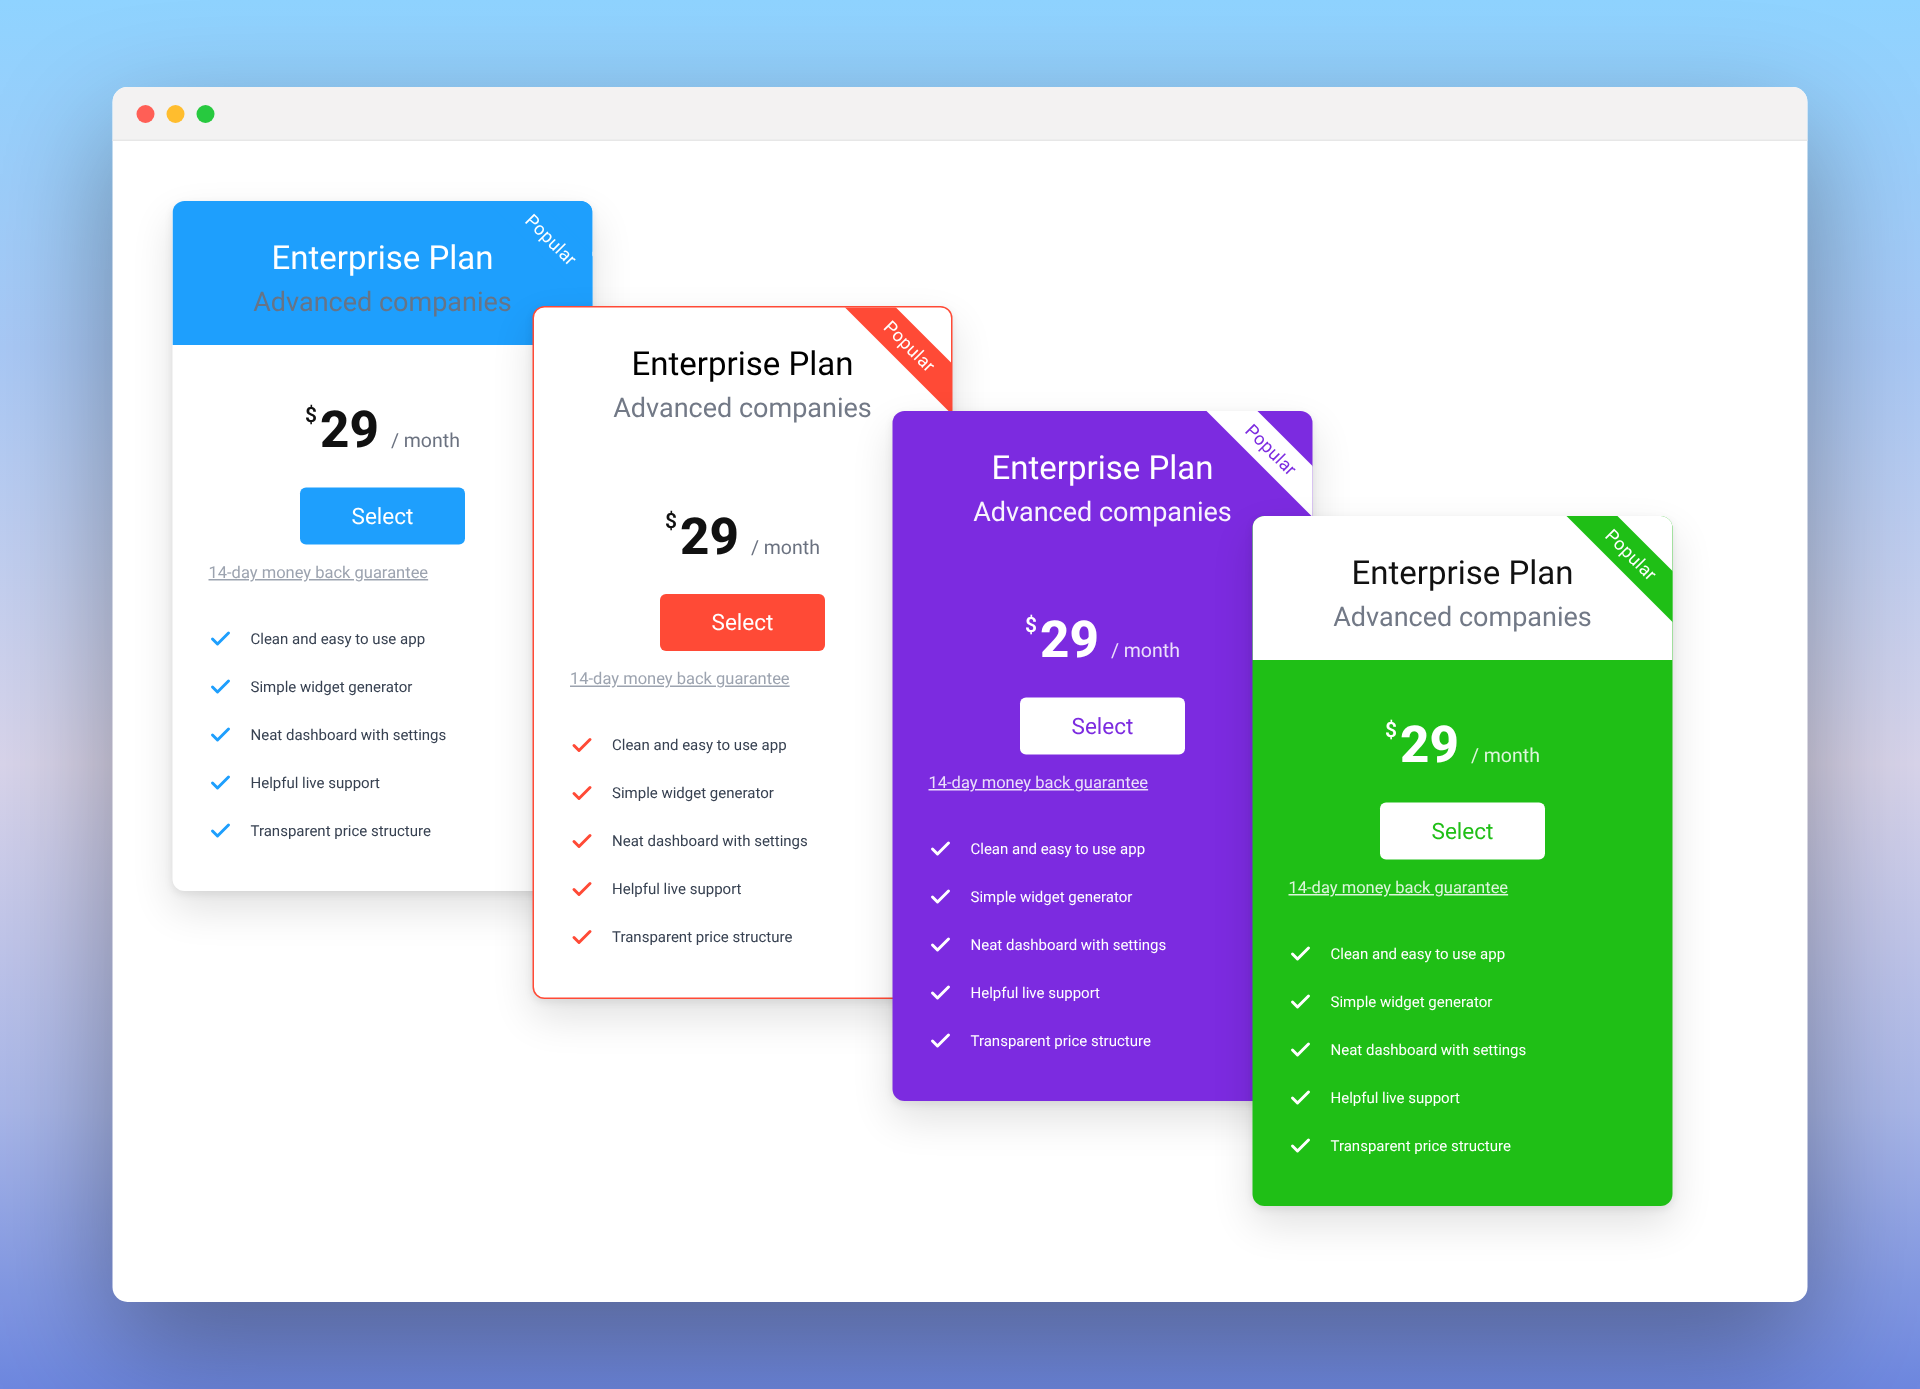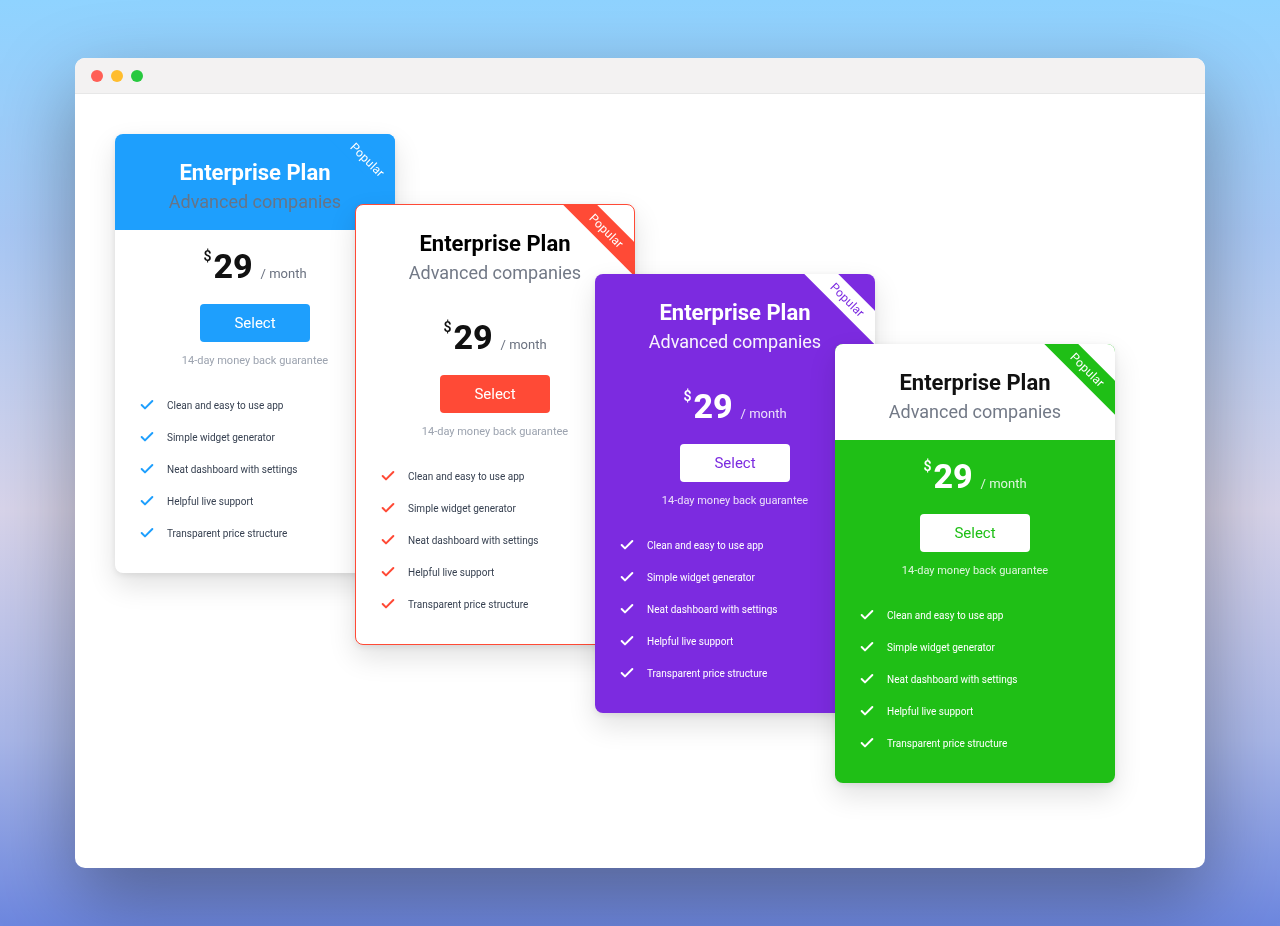--- a/index.html
+++ b/index.html
@@ -55,21 +55,21 @@
       overflow: hidden;
     }
     .card.outlined { border: 1px solid var(--accent); }
     .card.solid .body, .card.solid .header { color:#fff; }
     .card.solid { background: var(--accent); }
     .header {
       text-align: center;
       padding: 26px 16px 18px;
     }
     .header.solid-head { background: var(--accent); color:#fff; }
-    .title { font-size: 22px; font-weight: 700; }
+    .title { font-size: 22px; font-weight: 400; }
     .subtitle { font-size: 18px; margin-top: 6px; opacity: .95; }
     .card:not(.solid) .subtitle { color:#6b7280; }
 
     .ribbon {
       position: absolute;
       top: 14px; right: -34px;
       transform: rotate(45deg);
       background: var(--accent);
       color: #fff;
       font-size: 12px;
@@ -78,21 +78,21 @@
     }
     .corner-top {
       position:absolute;
       top:0; right:0;
       width:0; height:0;
       border-top: 34px solid var(--accent);
       border-left: 34px solid transparent;
     }
     .card.solid .ribbon { background:#fff; color:var(--accent); }
 
-    .body { padding: 8px 24px 24px; }
+    .body { padding: 8px 24px 24px; margin-top: 21px; }
     .price { text-align:center; margin-top: 8px; font-weight:400; color:#111; }
     .card.solid .price { color:#fff; }
     .price .cur { font-size:14px; font-weight:600; vertical-align: top; position:relative; top:2px; margin-right:2px;}
     .price .amt { font-size:34px; font-weight:800; }
     .price .per { font-size:13px; color:#6b7280; margin-left:4px;}
     .card.solid .price .per { color:rgba(255,255,255,.85); }
 
     .btn {
       display:block;
       margin: 18px auto 0;
@@ -101,24 +101,25 @@
       border-radius:4px;
       font-size:15px;
       font-weight:400;
       cursor:pointer;
       background: var(--accent);
       color:#fff;
     }
     .card.solid .btn { background:#fff; color:var(--accent); }
 
     .guarantee {
-      text-align:center;
+      text-align:left;
       font-size:11px;
       color:#9ca3af;
       margin-top:12px;
+      text-decoration:underline;
     }
     .card.solid .guarantee { color:rgba(255,255,255,.85); }
 
     .features { list-style:none; margin-top:22px; }
     .features li {
       display:flex; align-items:center; gap:12px;
       font-size:10px; color:#374151;
       padding: 8px 0;
     }
     .card.solid .features li { color:#fff; }

